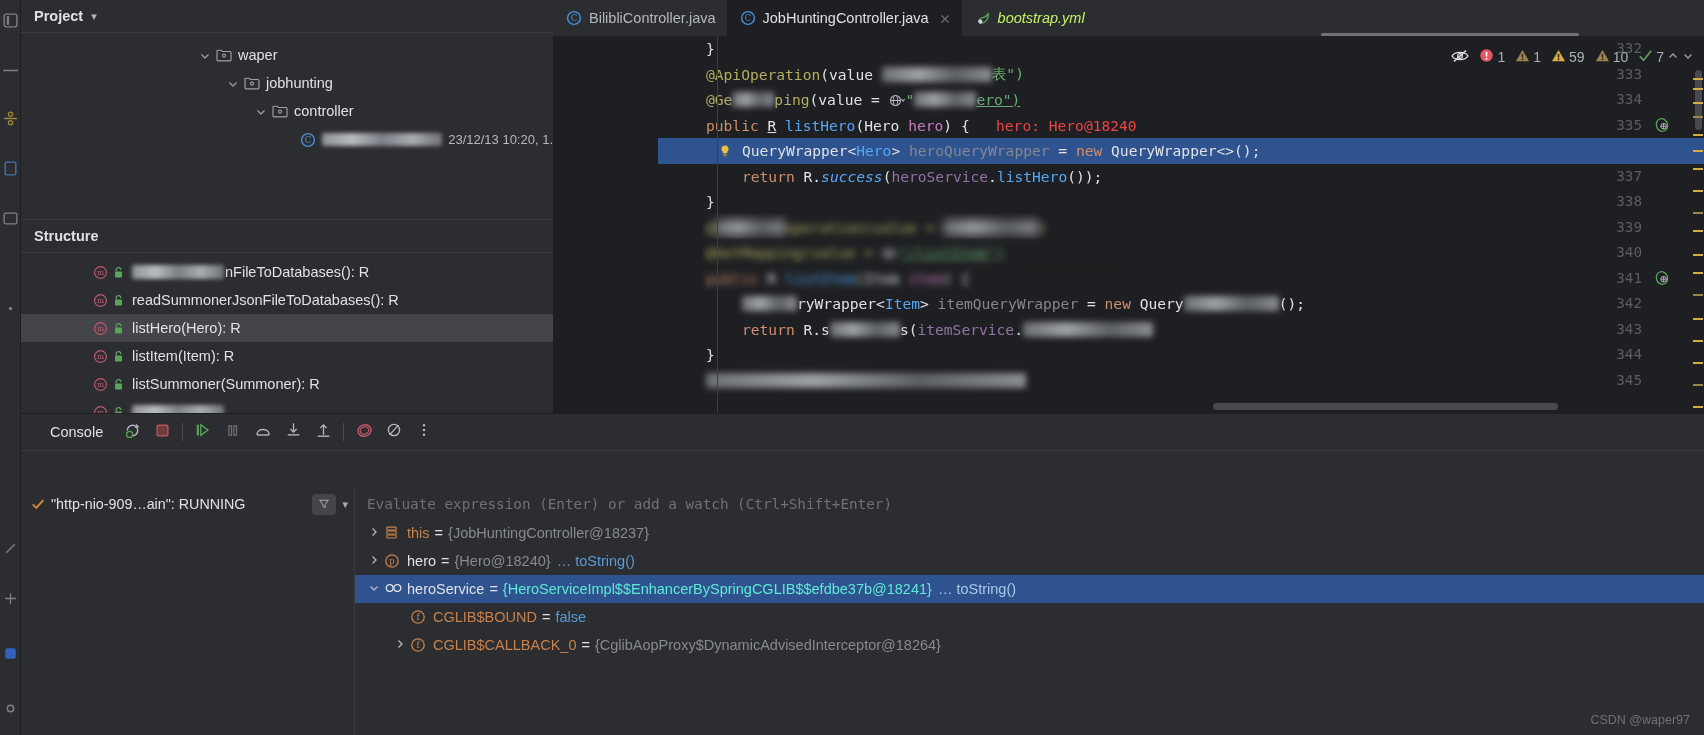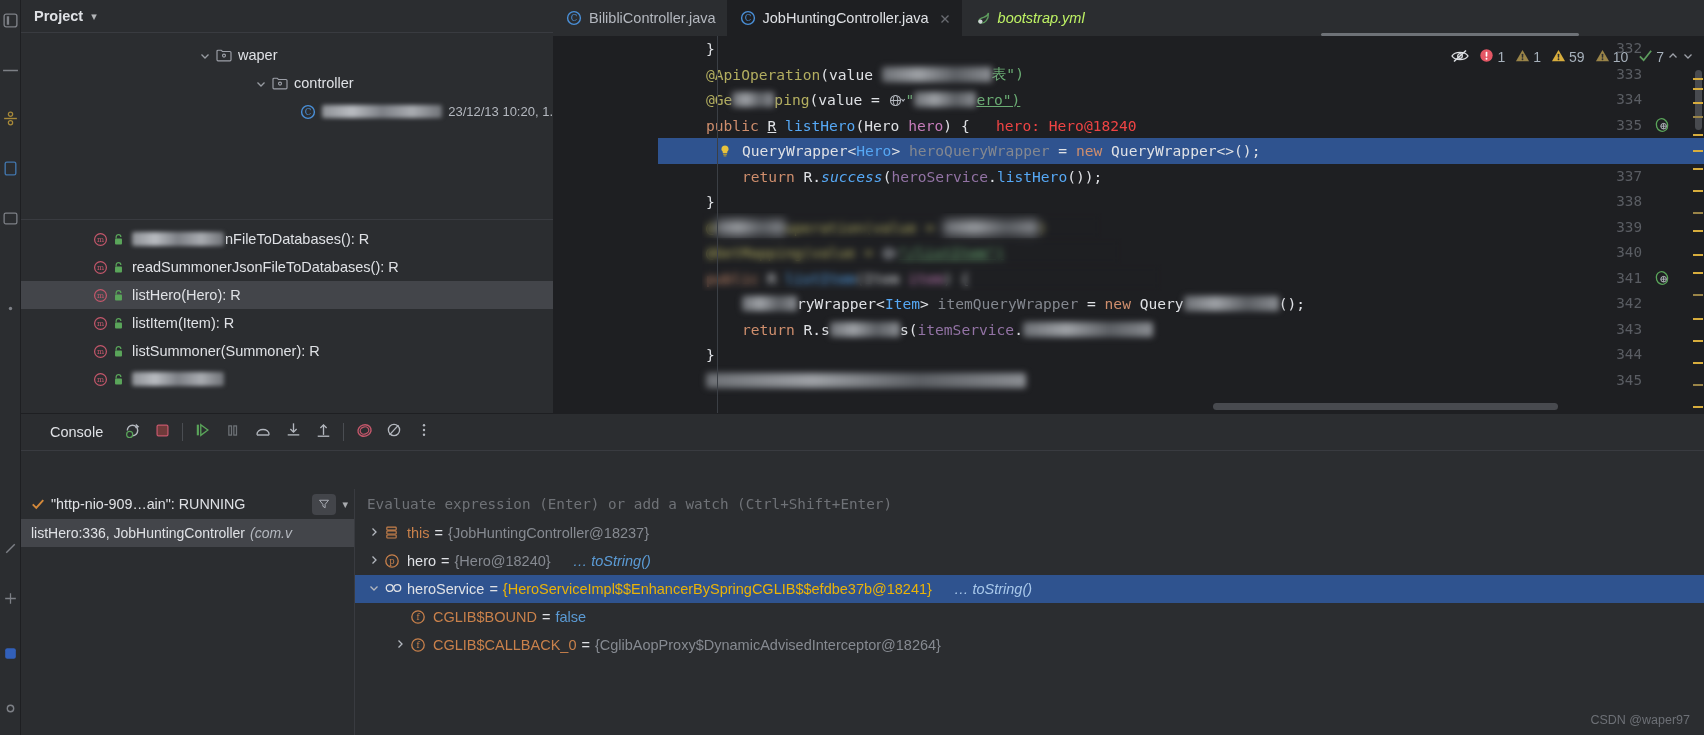--- a/index.html
+++ b/index.html
@@ -109,21 +109,21 @@
   .vars { flex:1; position:relative; }
   .evalbar { height:30px; display:flex; align-items:center; padding-left:12px;
     font-family:"DejaVu Sans Mono", monospace; font-size:14.3px; color:#6f7277; }
   .vrow { height:28px; display:flex; align-items:center; font-size:14.5px; white-space:nowrap; }
   .vrow.sel { background:#2f538f; }
   .varrow { width:14px; margin-right:3px; text-align:center; color:#9da0a8; font-size:11px; flex:none; }
   .vico { width:17px; height:17px; margin-right:6px; flex:none; }
   .vname { color:#dfe1e5; }
   .veq { color:#dfe1e5; margin:0 5px; }
   .vval { color:#868a91; }
-  .vlink { color:#5b9bd5; margin-left:22px;font-style:italic; }
+  .vlink { color:#5b9bd5; margin-left:6px; }
   .watermark { position:absolute; right:14px; bottom:8px; font-size:12.5px; color:#6d7076; }
 </style>
 </head>
 <body>
 
 <div id="app">
 
   <div class="rail">
     <svg class="rail-ic" style="top:12px" viewBox="0 0 16 16">
         <rect x="2" y="2" width="12" height="12" rx="2" fill="none" stroke="#9da0a8" stroke-width="1.3"></rect>
@@ -169,20 +169,30 @@
         <div class="tnode" style="padding-left: 178px;">
           <span class="arrow"><svg viewBox="0 0 12 12" style="width:12px;height:12px">
               <path d="M2.5 4.5 L6 8 L9.5 4.5" fill="none" stroke="#b4b8bf" stroke-width="1.3"></path>
             </svg></span>
           <span class="fld"><svg viewBox="0 0 16 14" style="width:16px;height:14px">
               <path d="M1 3.2 a1 1 0 0 1 1-1 h3.2 l1.2 1.3 H14 a1 1 0 0 1 1 1 v7.3 a1 1 0 0 1-1 1 H2 a1 1 0 0 1-1-1 Z" fill="none" stroke="#9da0a8" stroke-width="1.15"></path>
               <circle cx="8" cy="7.6" r="1.5" fill="none" stroke="#9da0a8" stroke-width="1.1"></circle>
             </svg></span>
           <span>waper</span>
         </div>
+        <div class="tnode" style="padding-left: 206px;">
+          <span class="arrow"><svg viewBox="0 0 12 12" style="width:12px;height:12px">
+              <path d="M2.5 4.5 L6 8 L9.5 4.5" fill="none" stroke="#b4b8bf" stroke-width="1.3"></path>
+            </svg></span>
+          <span class="fld"><svg viewBox="0 0 16 14" style="width:16px;height:14px">
+              <path d="M1 3.2 a1 1 0 0 1 1-1 h3.2 l1.2 1.3 H14 a1 1 0 0 1 1 1 v7.3 a1 1 0 0 1-1 1 H2 a1 1 0 0 1-1-1 Z" fill="none" stroke="#9da0a8" stroke-width="1.15"></path>
+              <circle cx="8" cy="7.6" r="1.5" fill="none" stroke="#9da0a8" stroke-width="1.1"></circle>
+            </svg></span>
+          <span>jobhunting</span>
+        </div>
         <div class="tnode" style="padding-left: 234px;">
           <span class="arrow"><svg viewBox="0 0 12 12" style="width:12px;height:12px">
               <path d="M2.5 4.5 L6 8 L9.5 4.5" fill="none" stroke="#b4b8bf" stroke-width="1.3"></path>
             </svg></span>
           <span class="fld"><svg viewBox="0 0 16 14" style="width:16px;height:14px">
               <path d="M1 3.2 a1 1 0 0 1 1-1 h3.2 l1.2 1.3 H14 a1 1 0 0 1 1 1 v7.3 a1 1 0 0 1-1 1 H2 a1 1 0 0 1-1-1 Z" fill="none" stroke="#9da0a8" stroke-width="1.15"></path>
               <circle cx="8" cy="7.6" r="1.5" fill="none" stroke="#9da0a8" stroke-width="1.1"></circle>
             </svg></span>
           <span>controller</span>
         </div>
@@ -192,20 +202,23 @@
               <circle cx="8" cy="8" r="6.4" fill="none" stroke="#4a90d9" stroke-width="1.4"></circle>
               <text x="8" y="11.3" font-size="8.5" fill="#4a90d9" text-anchor="middle" font-family="DejaVu Serif, serif">C</text>
             </svg></span>
           <span class="blurbox" style="width: 140px; margin-right: 6px;"></span>
           <span style="font-size: 13px; color: rgb(180, 184, 191);">23/12/13 10:20, 1.</span>
         </div>
       </div>
   </div>
 
   <div class="structure-panel">
+    <div class="panel-head">
+      <span>Structure</span>
+    </div>
     <div id="structure-list" style="padding-top:5px">
         <div class="srow">
           <span class="mico"><svg viewBox="0 0 16 16" style="width:15px;height:15px">
               <circle cx="8" cy="8" r="6.3" fill="none" stroke="#c4576b" stroke-width="1.3"></circle>
               <text x="8" y="11" font-size="8" fill="#c4576b" text-anchor="middle" font-family="DejaVu Serif, serif">m</text>
             </svg></span>
           <span class="lock"><svg viewBox="0 0 12 14" style="width:11px;height:13px">
               <path d="M3.4 6 V4.2 a2.6 2.6 0 0 1 5.2 0" fill="none" stroke="#5aa55a" stroke-width="1.3"></path>
               <rect x="2.2" y="6" width="7.6" height="6.4" rx="1" fill="#5aa55a"></rect>
             </svg></span>
@@ -517,26 +530,20 @@
               <path d="M2 8.5 L6 12.5 L14 3.5" stroke="#d4893a" stroke-width="2.2" fill="none"></path>
             </svg>
           <span style="flex:1">"http-nio-909…ain": RUNNING</span>
           <span class="filt">
             <svg style="width:12px;height:12px" viewBox="0 0 16 16">
                 <path d="M2 3 H14 L9.5 8.5 V13 L6.5 11 V8.5 Z" fill="none" stroke="#b4b8bf" stroke-width="1.2"></path>
               </svg>
           </span>
           <span style="opacity:.7;font-size:11px">▾</span>
         </div>
-        <div id="frames-list">
-            <div class="frame-row">
-              <span>listHero:336, JobHuntingController</span>
-              <span class="it">(com.v</span>
-            </div>
-          </div>
       </div>
 
       <div class="vars">
         <div class="evalbar">
           <span>Evaluate expression (Enter) or add a watch (Ctrl+Shift+Enter)</span>
         </div>
         <div id="vars-list">
             <div class="vrow" style="padding-left: 12px;">
               <span class="varrow"><svg viewBox="0 0 12 12" style="width:12px;height:12px">
                   <path d="M4.5 2.5 L8 6 L4.5 9.5" fill="none" stroke="#b4b8bf" stroke-width="1.3"></path>
@@ -566,21 +573,21 @@
             <div class="vrow sel" style="padding-left: 12px;">
               <span class="varrow"><svg viewBox="0 0 12 12" style="width:12px;height:12px">
                   <path d="M2.5 4.5 L6 8 L9.5 4.5" fill="none" stroke="#b4b8bf" stroke-width="1.3"></path>
                 </svg></span>
               <span class="vico"><svg viewBox="0 0 20 12" style="width:19px;height:12px">
                   <circle cx="6" cy="6" r="3.6" fill="none" stroke="#dfe1e5" stroke-width="1.4"></circle>
                   <circle cx="14" cy="6" r="3.6" fill="none" stroke="#dfe1e5" stroke-width="1.4"></circle>
                 </svg></span>
               <span class="vname" style="color: rgb(223, 225, 229);">heroService</span>
               <span class="veq">=</span>
-              <span class="vval" style="color: #eab308;">{HeroServiceImpl$$EnhancerBySpringCGLIB$$efdbe37b@18241}</span>
+              <span class="vval" style="color: #5eead4;">{HeroServiceImpl$$EnhancerBySpringCGLIB$$efdbe37b@18241}</span>
               <span class="vlink" style="color: rgb(168, 200, 234);">… toString()</span>
             </div>
             <div class="vrow" style="padding-left: 38px;">
               <span class="varrow"></span>
               <span class="vico"><svg viewBox="0 0 16 16" style="width:16px;height:16px">
                   <circle cx="8" cy="8" r="6.2" fill="none" stroke="#c9814b" stroke-width="1.3"></circle>
                   <text x="8" y="11.2" font-size="8.4" fill="#c9814b" text-anchor="middle" font-family="DejaVu Serif, serif">f</text>
                 </svg></span>
               <span class="vname" style="color: rgb(201, 129, 75);">CGLIB$BOUND</span>
               <span class="veq">=</span>

